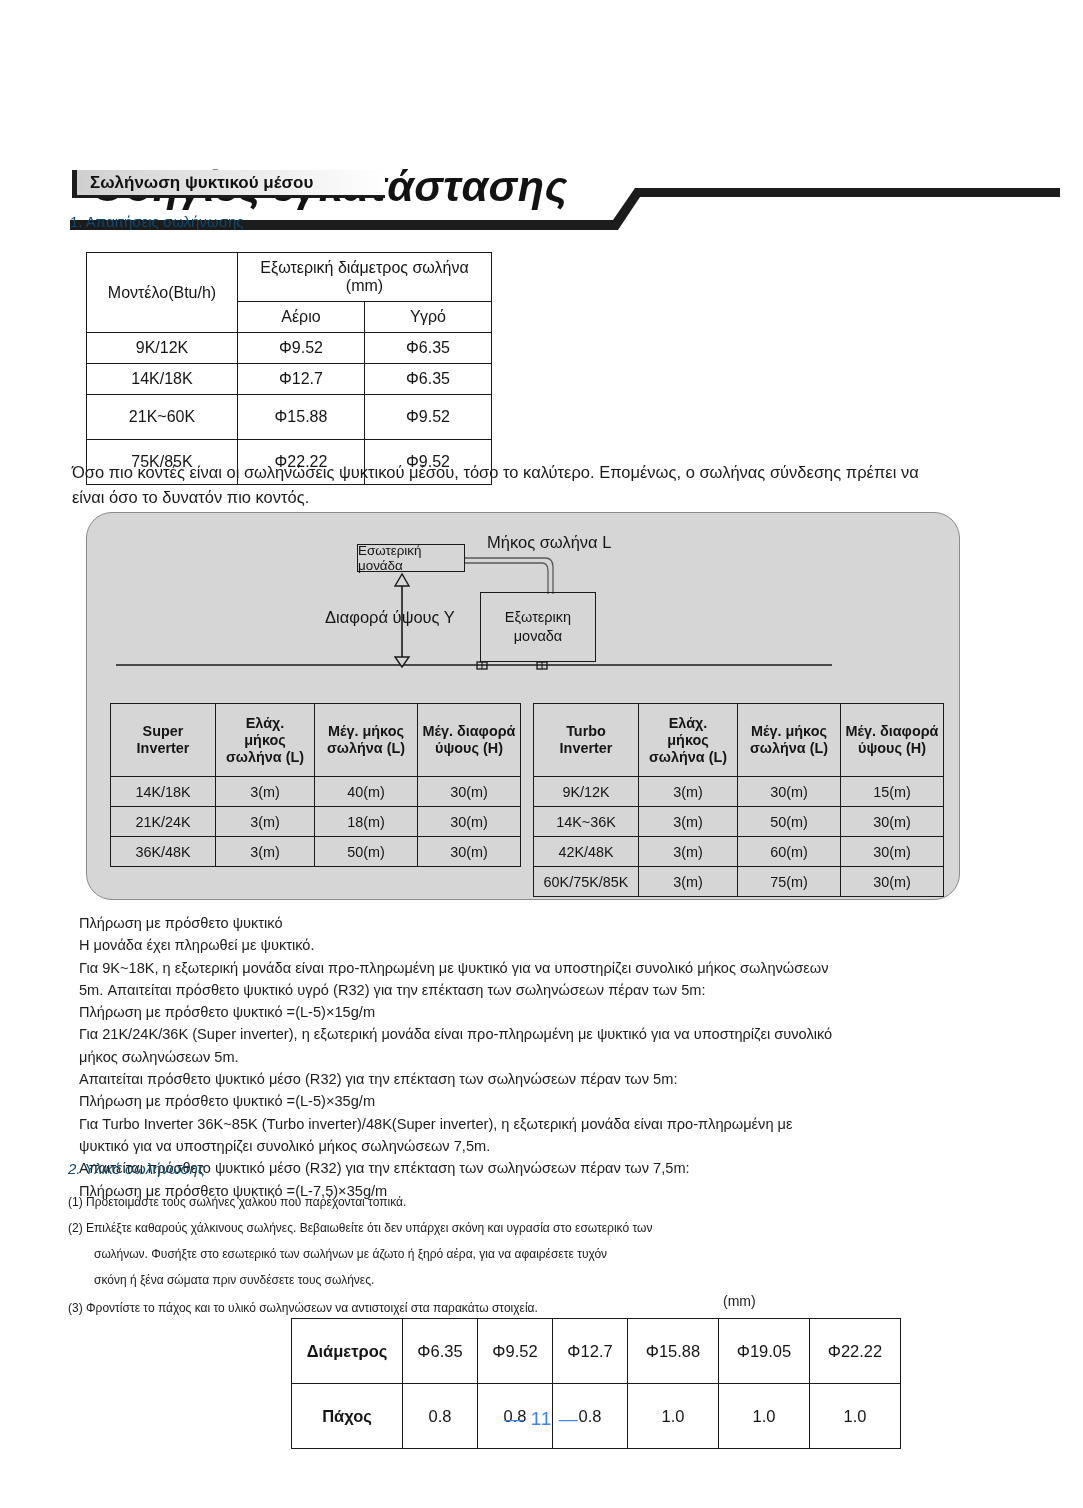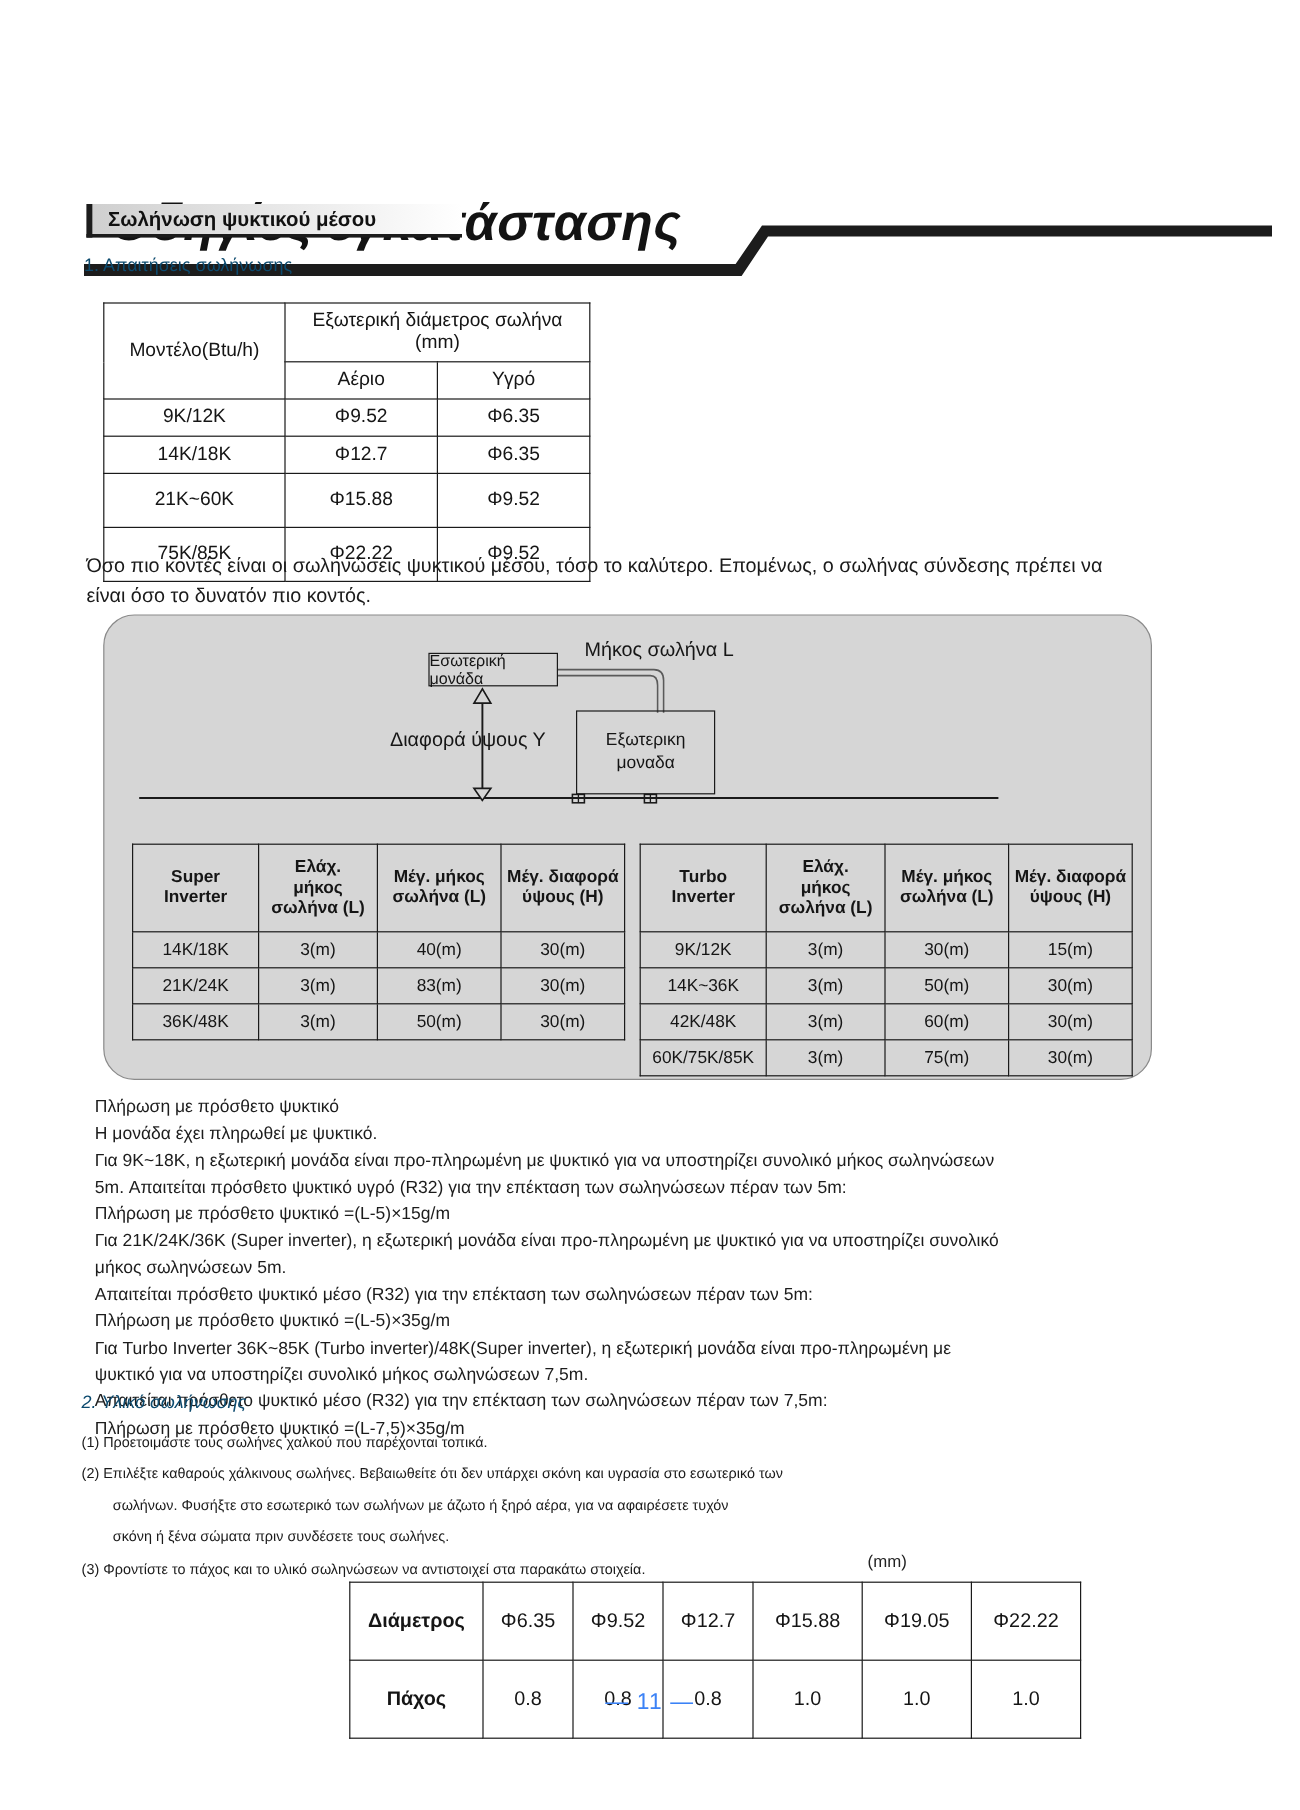--- a/index.html
+++ b/index.html
@@ -322,21 +322,21 @@
   <tbody>
     <tr>
       <td>14K/18K</td>
       <td>3(m)</td>
       <td>40(m)</td>
       <td>30(m)</td>
     </tr>
     <tr>
       <td>21K/24K</td>
       <td>3(m)</td>
-      <td>83(m)</td>
+      <td>18(m)</td>
       <td>30(m)</td>
     </tr>
     <tr>
       <td>36K/48K</td>
       <td>3(m)</td>
       <td>50(m)</td>
       <td>30(m)</td>
     </tr>
   </tbody>
 </table>

